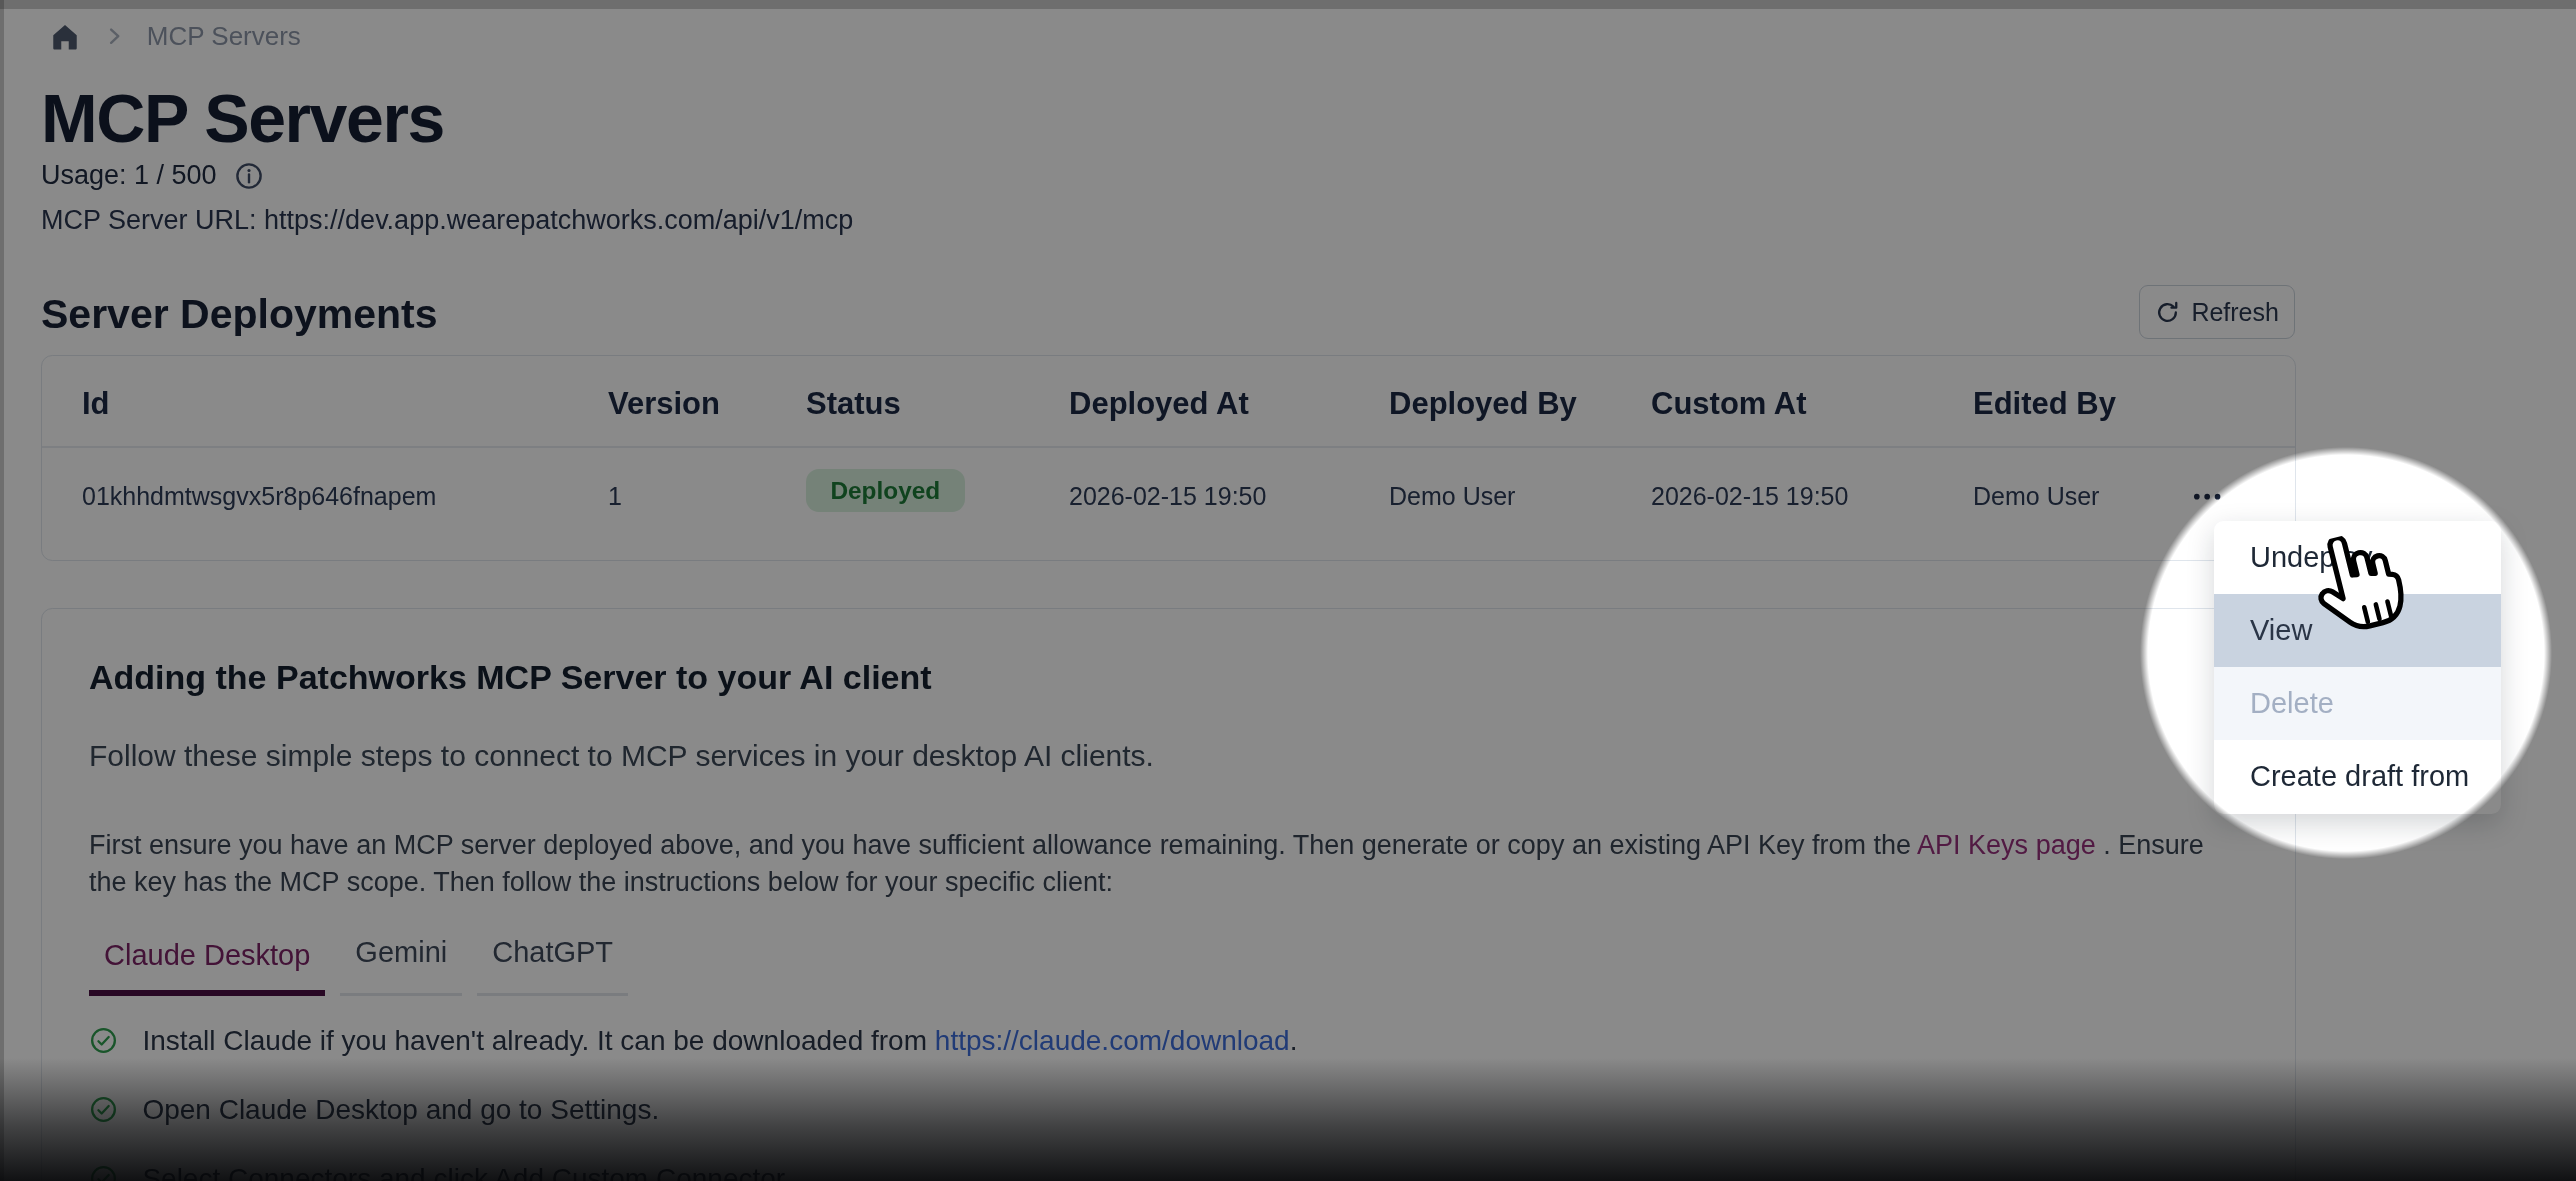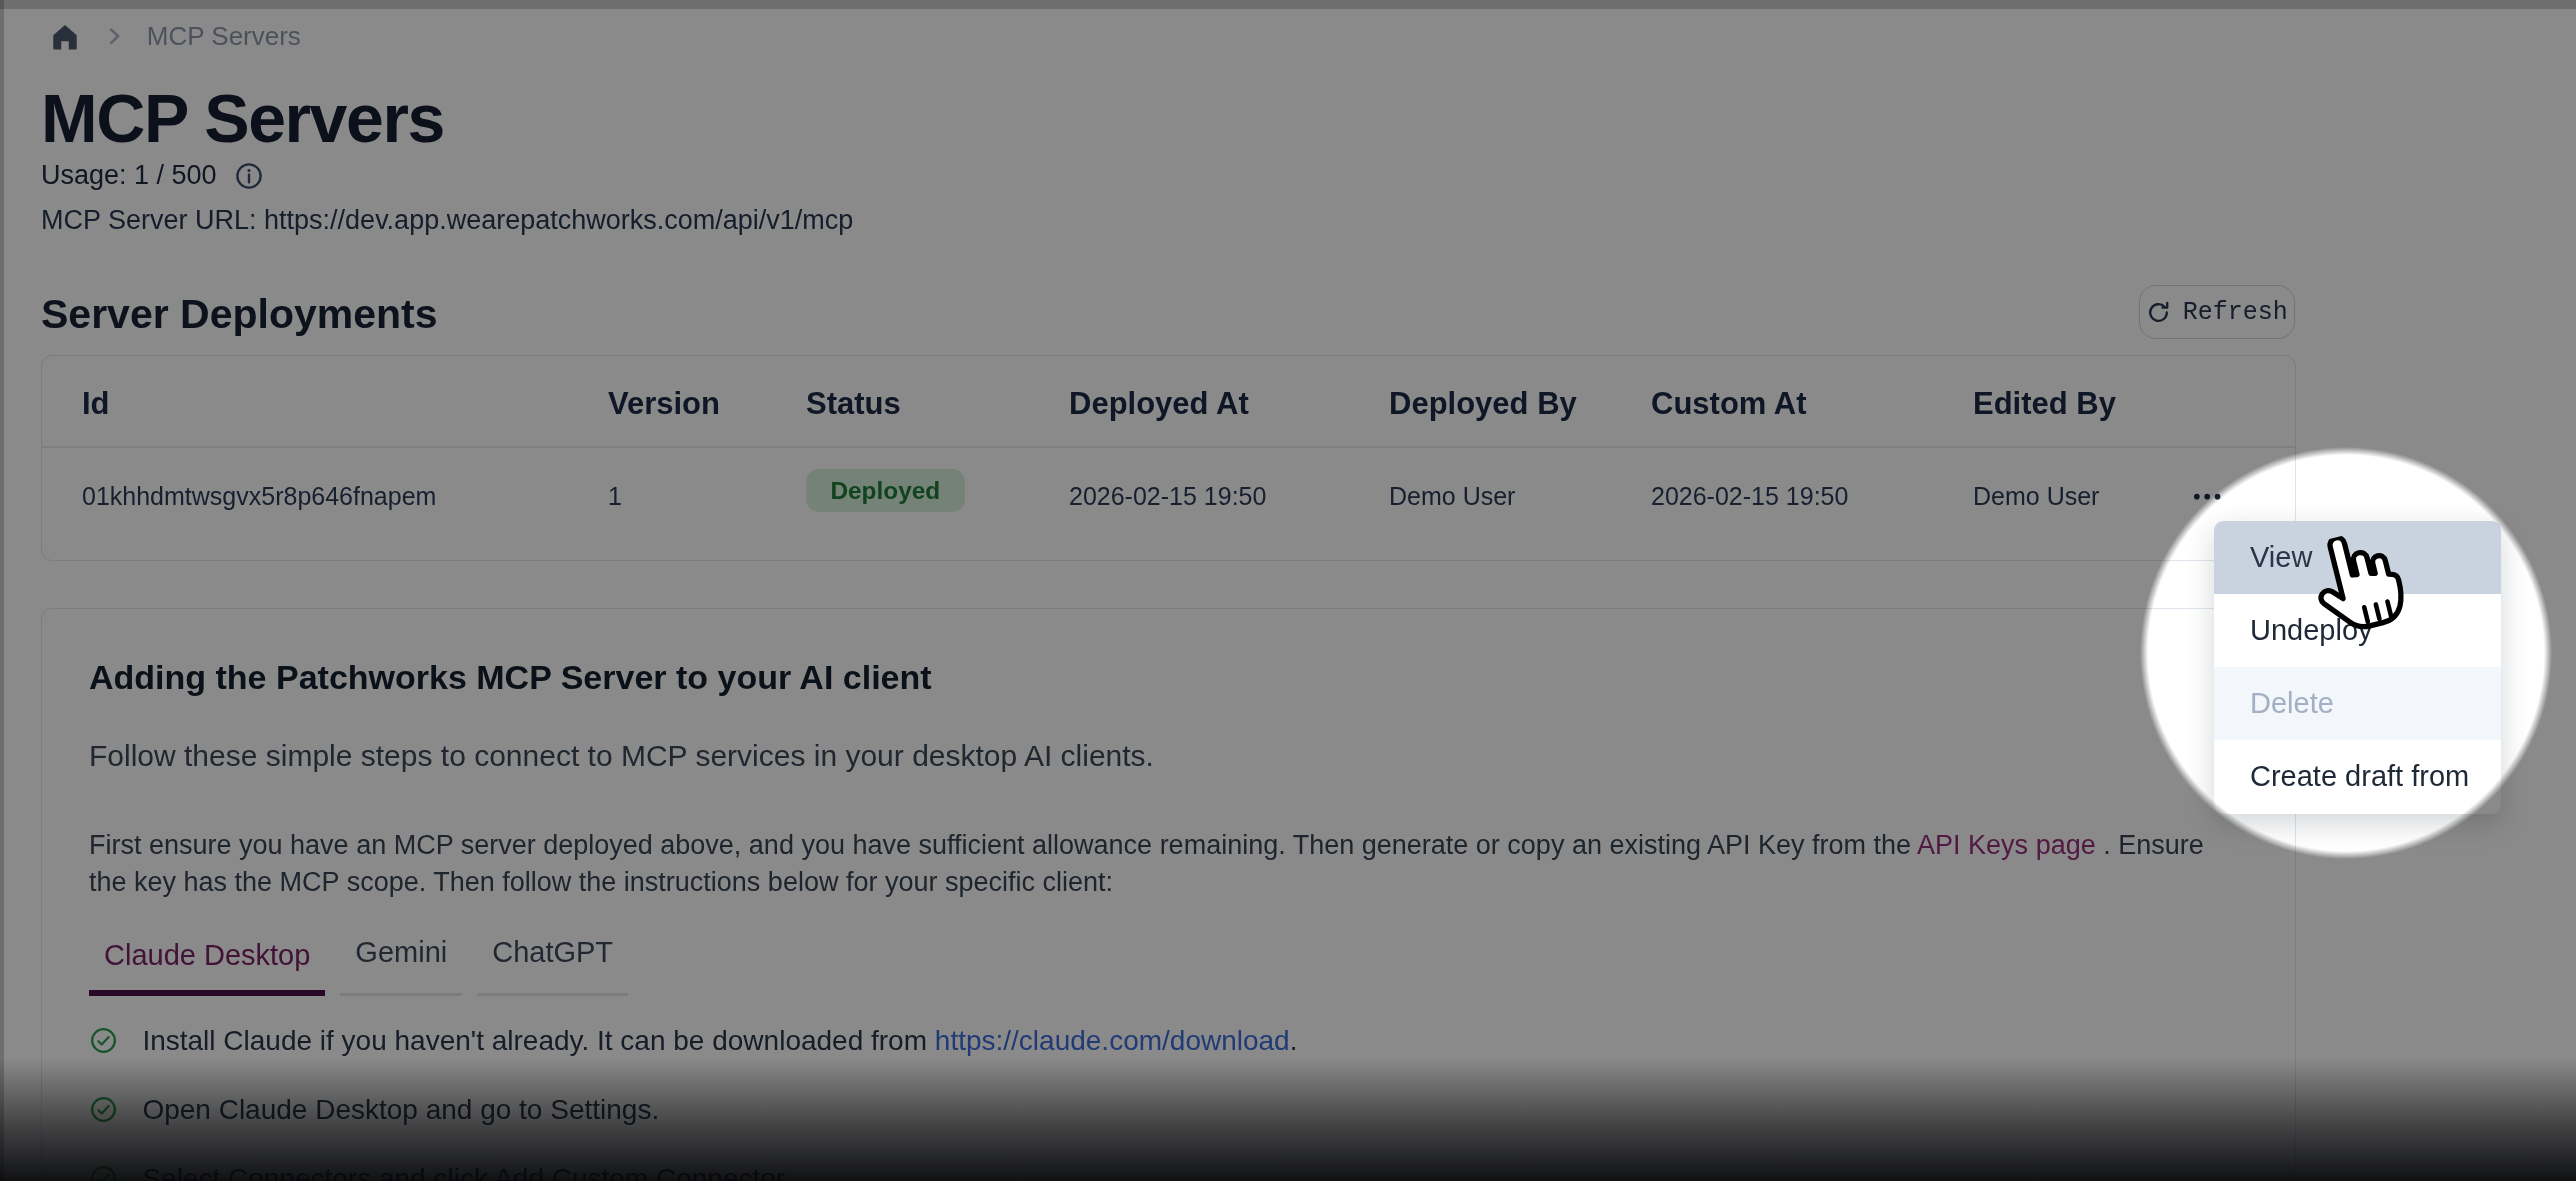--- a/index.html
+++ b/index.html
@@ -15,22 +15,22 @@
   .page-title { position:absolute; left:41px; top:79px; font-size:68px; font-weight:700;
                 color:#161f33; letter-spacing:-1.4px; }
   .usage-line { position:absolute; left:41px; top:160px; display:flex; align-items:center; gap:17px;
                 font-size:27px; color:#202b41; }
   .url-line { position:absolute; left:41px; top:205px; font-size:27px; color:#2a3650; }
 
   
   .section-heading { position:absolute; left:41px; top:291px; font-size:41px; font-weight:700; color:#182236; }
   .refresh-btn { position:absolute; left:2139px; top:285px; width:156px; height:54px;
                  display:flex; align-items:center; justify-content:center; gap:11.3px;
-                 background:#ffffff; border:1.9px solid #ccd4dd; border-radius:17px;
-                 font-size:25px; color:#2b3850; cursor:pointer;font-family:Liberation Mono, monospace; }
+                 background:#ffffff; border:1.9px solid #ccd4dd; border-radius:9px;
+                 font-size:25px; color:#2b3850; cursor:pointer; }
 
   
   .table-card { position:absolute; left:41px; top:355px; width:2255px; height:206px;
                 background:#fff; border:1.9px solid #dfe5ec; border-radius:11.3px; }
   .th { position:absolute; top:30px; font-size:31px; font-weight:700; color:#1c2a45; }
   .thead-divider { position:absolute; left:0; top:90px; width:100%; height:1.9px; background:#e7ebf1; }
   .td { position:absolute; top:126px; font-size:25px; color:#2e3c58; }
   .status-badge { position:absolute; left:764px; top:113px; height:43px; padding:0 24.4px;
                   display:inline-flex; align-items:center; background:#d8f1de; border-radius:13px;
                   font-size:24.4px; font-weight:700; color:#1e7c39; }
@@ -194,22 +194,22 @@
               <circle cx="12" cy="12" r="9.4" stroke="#2f9e4f" stroke-width="1.9" fill="none"></circle>
               <path d="M7.8 12.6l2.7 2.7 5.8-6.2" stroke="#2f9e4f" stroke-width="1.9" fill="none" stroke-linecap="round" stroke-linejoin="round"></path>
             </svg>
         </span>
         <span>Select Connectors and click Add Custom Connector.</span>
       </div>
     </div>
   </div>
 
   <div class="context-menu">
+    <div class="menu-item">Undeploy</div>
     <div class="menu-item hovered">View</div>
-    <div class="menu-item">Undeploy</div>
     <div class="menu-item disabled">Delete</div>
     <div class="menu-item">Create draft from</div>
   </div>
 
   <div class="hand-cursor">
     <svg width="105" height="115" viewBox="0 0 44 50">
       <path d="M15.6 3.4c0-1.8 1.4-3.2 3.2-3.2s3.2 1.4 3.2 3.2v14.2l2 .3v-6c0-1.7 1.3-3 3-3s3 1.3 3 3v7l1.8.4v-4.3c0-1.6 1.2-2.8 2.8-2.8s2.8 1.2 2.8 2.8v6l1.5.5c1.4.5 2.1 1.4 2.1 3 0 4.2-.6 8.2-2.2 11.2-1.7 3.2-4.6 5.2-8.9 5.2h-5.9c-3.6 0-5.9-1.2-8-3.7l-9-10.5c-1.1-1.3-1-3.2.3-4.3 1.3-1.2 3.3-1.1 4.5.2l3.8 4V3.4z" fill="#ffffff" stroke="#000000" stroke-width="2.3" stroke-linejoin="round"></path>
       <path d="M23.6 32.5v6.5M28.8 32.5v6.5M34 32.5v6.5" stroke="#000000" stroke-width="2" fill="none" stroke-linecap="round"></path>
     </svg>
   </div>

